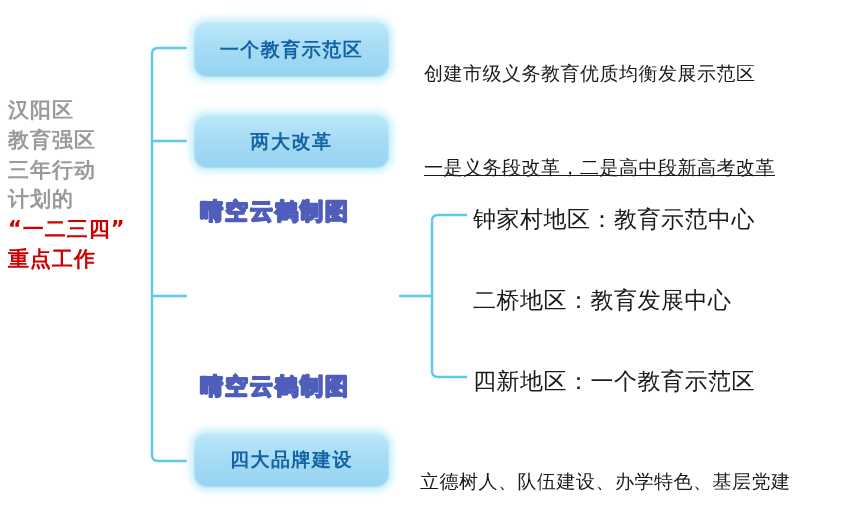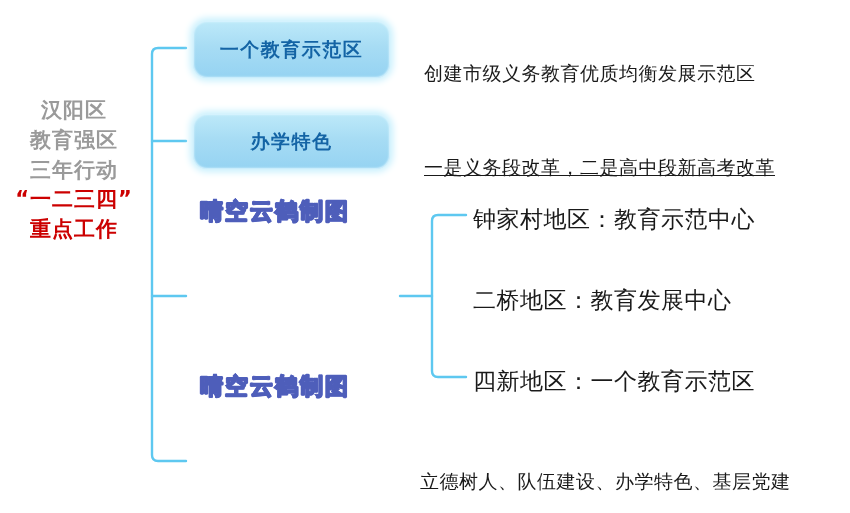--- a/index.html
+++ b/index.html
@@ -18,21 +18,21 @@
     background: #ffffff;
     overflow: hidden;
   }
 
   
   .title-block {
     position: absolute;
     left: 8px;
     top: 96px;
     width: 132px;
-    text-align: center;
+    text-align: left;
     line-height: 1.42;
   }
   .title-line {
     font-size: 21px;
     font-weight: bold;
     letter-spacing: 1px;
     white-space: nowrap;
   }
   .title-line.grey { color: #9a9a9a; }
   .title-line.red  { color: #cc0000; }
@@ -99,20 +99,21 @@
 </style>
 </head>
 <body>
 
 <div id="canvas">
 
   <div class="title-block">
     <div class="title-line grey">汉阳区</div>
     <div class="title-line grey">教育强区</div>
     <div class="title-line grey">三年行动</div>
+    <div class="title-line grey">计划的</div>
     <div class="title-line red">“一二三四”</div>
     <div class="title-line red">重点工作</div>
   </div>
 
   <svg id="wires" viewBox="0 0 850 513" width="850" height="513">
 
     <path d="M 186 48 L 158 48 Q 152 48 152 54 L 152 455 Q 152 461 158 461 L 186 461" fill="none" stroke="#5ec8f0" stroke-width="2.4" stroke-linecap="round"></path>
 
     <path d="M 152 141 L 186 141" fill="none" stroke="#5ec8f0" stroke-width="2.4" stroke-linecap="round"></path>
 
@@ -121,24 +122,27 @@
     <path d="M 466 215 L 438 215 Q 432 215 432 221 L 432 371 Q 432 377 438 377 L 466 377" fill="none" stroke="#5ec8f0" stroke-width="2.4" stroke-linecap="round"></path>
 
     <path d="M 400 296 L 432 296" fill="none" stroke="#5ec8f0" stroke-width="2.4" stroke-linecap="round"></path>
   </svg>
 
   <div class="node" style="left:193px; top:21px; width:197px; height:57px;">
     <span class="node-label">一个教育示范区</span>
   </div>
 
   <div class="node" style="left:193px; top:114px; width:197px; height:55px;">
-    <span class="node-label">办学特色</span>
+    <span class="node-label">两大改革</span>
   </div>
 
 
+  <div class="node" style="left:193px; top:432px; width:197px; height:56px;">
+    <span class="node-label">四大品牌建设</span>
+  </div>
 
   <div class="desc" style="left:424px; top:40px;">创建市级义务教育优质均衡发展示范区</div>
 
   <div class="desc" style="left:424px; top:134px;text-decoration:underline;">一是义务段改革，二是高中段新高考改革</div>
 
   <div class="desc" style="left:420px; top:448px;">立德树人、队伍建设、办学特色、基层党建</div>
 
   <div class="subdesc" style="left:473px; top:204px;">钟家村地区：教育示范中心</div>
 
   <div class="subdesc" style="left:473px; top:285px;">二桥地区：教育发展中心</div>

